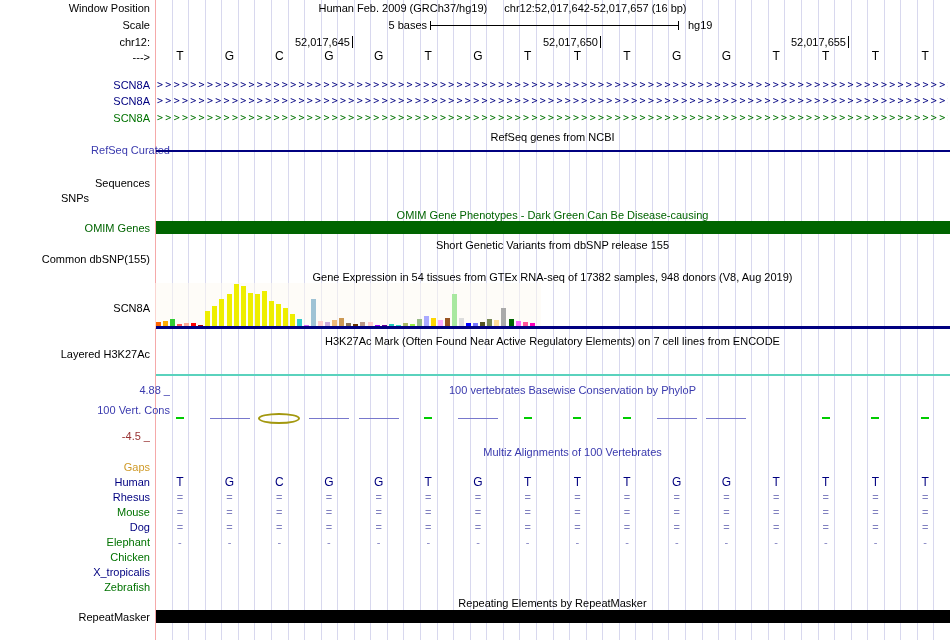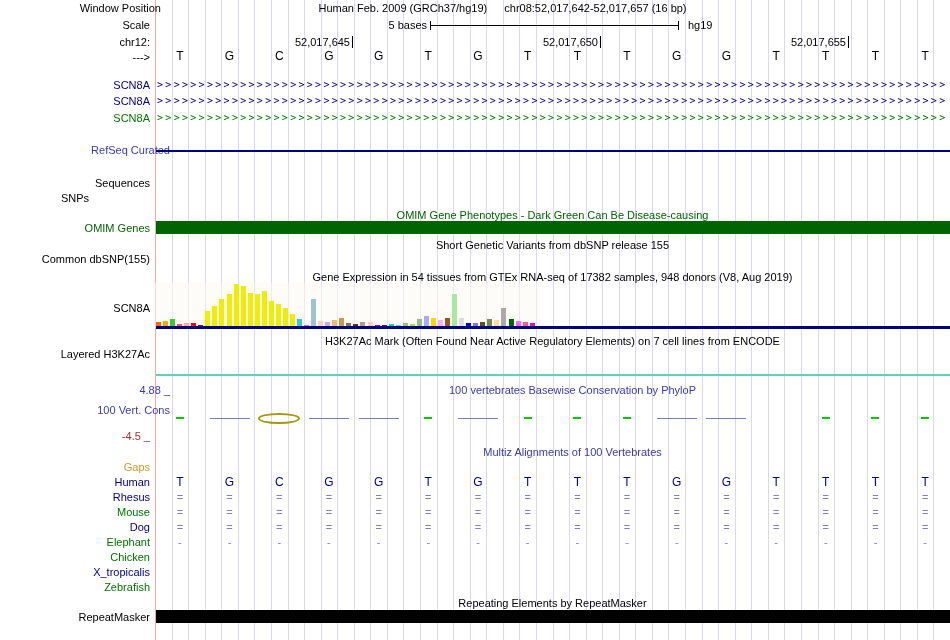--- a/index.html
+++ b/index.html
@@ -84,40 +84,40 @@
       <div class="grid-line" style="left: 850.63px;"></div>
       <div class="grid-line" style="left: 867.19px;"></div>
       <div class="grid-line" style="left: 883.75px;"></div>
       <div class="grid-line" style="left: 900.31px;"></div>
       <div class="grid-line" style="left: 916.88px;"></div>
       <div class="grid-line" style="left: 933.44px;"></div>
     </div>
   <div class="marker-line"></div>
 
   <div id="labels">
-      <div class="lbl c-black" style="top: 2px; padding-left: 11px;">Window Position</div>
+      <div class="lbl c-black" style="top: 2px;">Window Position</div>
       <div class="lbl c-black" style="top: 19px;">Scale</div>
       <div class="lbl c-black" style="top: 36px; text-align: right;">chr12:</div>
       <div class="lbl c-black" style="top: 51px;">---&gt;</div>
       <div class="lbl c-blue" style="top: 144px;">RefSeq Curated</div>
       <div class="lbl c-black" style="top: 177px;">Sequences</div>
       <div class="lbl c-black" style="top: 192px; text-align: center;">SNPs</div>
       <div class="lbl c-dark_green" style="top: 222px;">OMIM Genes</div>
       <div class="lbl c-black" style="top: 253px;">Common dbSNP(155)</div>
       <div class="lbl c-black" style="top: 302px;">SCN8A</div>
       <div class="lbl c-black" style="top: 348px;">Layered H3K27Ac</div>
       <div class="lbl c-blue" style="top: 384px;">4.88 _</div>
       <div class="lbl c-blue" style="top: 404px;">100 Vert. Cons</div>
       <div class="lbl c-dark_red" style="top: 430px;">-4.5 _</div>
       <div class="lbl c-black" style="top: 611px;">RepeatMasker</div>
     </div>
 
   <div class="title" style="left:55px;width:895px;top:2px">
     <span>Human Feb. 2009 (GRCh37/hg19)</span>
-    <span style="margin-left:14px">chr08:52,017,642-52,017,657 (16 bp)</span>
+    <span style="margin-left:14px">chr12:52,017,642-52,017,657 (16 bp)</span>
   </div>
   <div class="abs" style="left:300px;width:127px;top:19px;text-align:right">5 bases</div>
   <div class="scale-bar">
       <div class="scale-bar-line"></div>
     </div>
   <div class="abs" style="left:688px;top:19px">hg19</div>
   <div id="ruler">
       <div class="ruler-num" style="left: 260px; top: 36px;">52,017,645</div>
       <div class="ruler-tick" style="left: 352px; top: 36px;"></div>
       <div class="ruler-num" style="left: 508px; top: 36px;">52,017,650</div>
@@ -144,20 +144,21 @@
 
   <div id="gene-rows">
       <div class="lbl c-navy" style="top: 79px;">SCN8A</div>
       <div class="arrow-row c-navy" style="top: 79px;">&gt;&gt;&gt;&gt;&gt;&gt;&gt;&gt;&gt;&gt;&gt;&gt;&gt;&gt;&gt;&gt;&gt;&gt;&gt;&gt;&gt;&gt;&gt;&gt;&gt;&gt;&gt;&gt;&gt;&gt;&gt;&gt;&gt;&gt;&gt;&gt;&gt;&gt;&gt;&gt;&gt;&gt;&gt;&gt;&gt;&gt;&gt;&gt;&gt;&gt;&gt;&gt;&gt;&gt;&gt;&gt;&gt;&gt;&gt;&gt;&gt;&gt;&gt;&gt;&gt;&gt;&gt;&gt;&gt;&gt;&gt;&gt;&gt;&gt;&gt;&gt;&gt;&gt;&gt;&gt;&gt;&gt;&gt;&gt;&gt;&gt;&gt;&gt;&gt;&gt;&gt;&gt;&gt;&gt;&gt;&gt;&gt;&gt;&gt;&gt;</div>
       <div class="lbl c-navy" style="top: 95px;">SCN8A</div>
       <div class="arrow-row c-navy" style="top: 95px;">&gt;&gt;&gt;&gt;&gt;&gt;&gt;&gt;&gt;&gt;&gt;&gt;&gt;&gt;&gt;&gt;&gt;&gt;&gt;&gt;&gt;&gt;&gt;&gt;&gt;&gt;&gt;&gt;&gt;&gt;&gt;&gt;&gt;&gt;&gt;&gt;&gt;&gt;&gt;&gt;&gt;&gt;&gt;&gt;&gt;&gt;&gt;&gt;&gt;&gt;&gt;&gt;&gt;&gt;&gt;&gt;&gt;&gt;&gt;&gt;&gt;&gt;&gt;&gt;&gt;&gt;&gt;&gt;&gt;&gt;&gt;&gt;&gt;&gt;&gt;&gt;&gt;&gt;&gt;&gt;&gt;&gt;&gt;&gt;&gt;&gt;&gt;&gt;&gt;&gt;&gt;&gt;&gt;&gt;&gt;&gt;&gt;&gt;&gt;&gt;</div>
       <div class="lbl c-green" style="top: 112px;">SCN8A</div>
       <div class="arrow-row c-green" style="top: 112px;">&gt;&gt;&gt;&gt;&gt;&gt;&gt;&gt;&gt;&gt;&gt;&gt;&gt;&gt;&gt;&gt;&gt;&gt;&gt;&gt;&gt;&gt;&gt;&gt;&gt;&gt;&gt;&gt;&gt;&gt;&gt;&gt;&gt;&gt;&gt;&gt;&gt;&gt;&gt;&gt;&gt;&gt;&gt;&gt;&gt;&gt;&gt;&gt;&gt;&gt;&gt;&gt;&gt;&gt;&gt;&gt;&gt;&gt;&gt;&gt;&gt;&gt;&gt;&gt;&gt;&gt;&gt;&gt;&gt;&gt;&gt;&gt;&gt;&gt;&gt;&gt;&gt;&gt;&gt;&gt;&gt;&gt;&gt;&gt;&gt;&gt;&gt;&gt;&gt;&gt;&gt;&gt;&gt;&gt;&gt;&gt;&gt;&gt;&gt;&gt;</div>
     </div>
 
+  <div class="title" style="top:131px">RefSeq genes from NCBI</div>
   <div class="hline" style="top:150px;height:2px;background:var(--navy)"></div>
 
 
   <div class="title c-dark_green" style="top:209px">OMIM Gene Phenotypes - Dark Green Can Be Disease-causing</div>
   <div class="hline" style="top:221px;height:13px;background:var(--dark-green)"></div>
 
   <div class="title" style="top:239px">Short Genetic Variants from dbSNP release 155</div>
 
   <div class="title" style="top:271px">Gene Expression in 54 tissues from GTEx RNA-seq of 17382 samples, 948 donors (V8, Aug 2019)</div>
   <div class="gtex-panel"></div>

